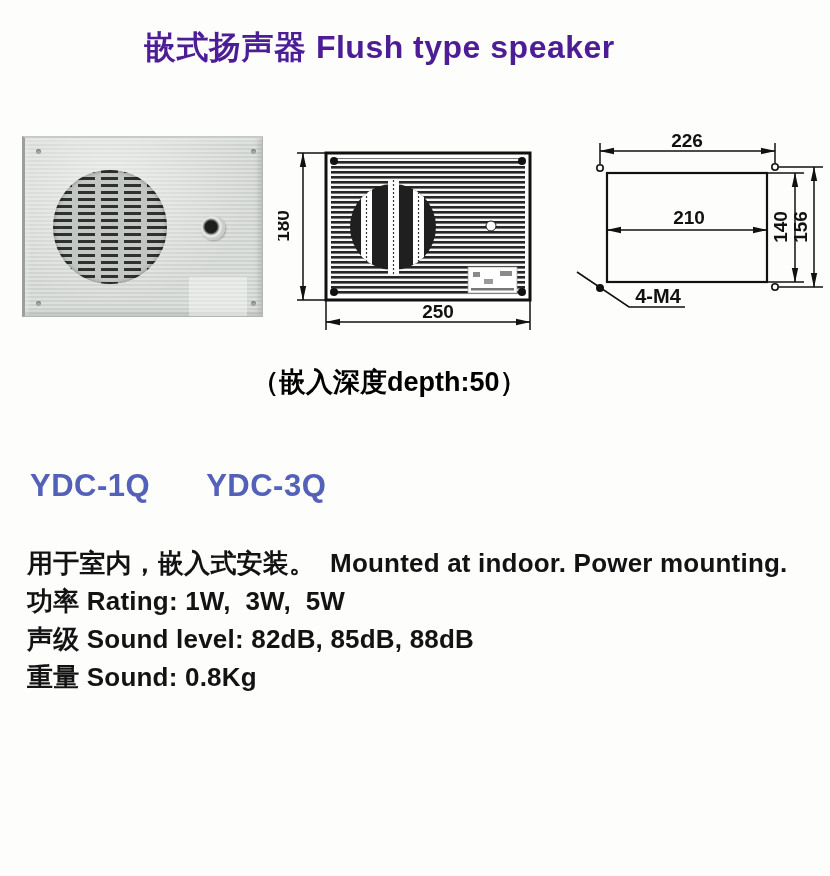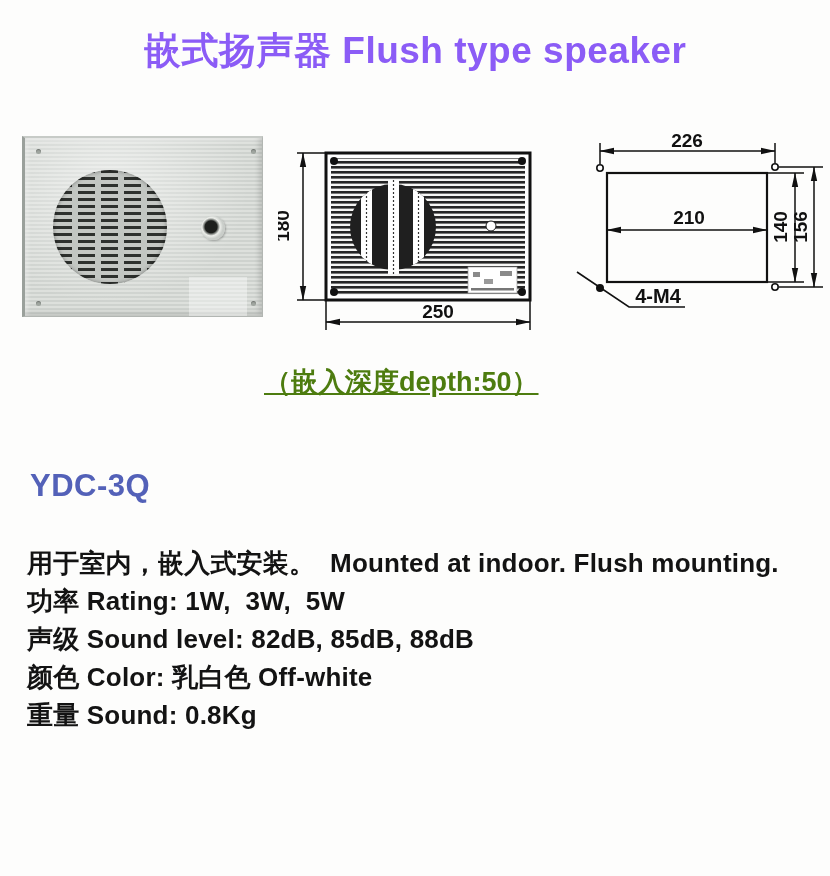--- a/index.html
+++ b/index.html
@@ -2,22 +2,22 @@
 <html><head>
 <meta charset="utf-8">
 <style>
   * { margin:0; padding:0; box-sizing:border-box; }
   html,body { background:#ffffff; }
   .page {
     position:relative; width:830px; height:876px; background:#fdfdfc; overflow:hidden;
     font-family:"Liberation Sans","DejaVu Sans",sans-serif; color:#141414;
   }
   .title {
-    position:absolute; left:144px; top:26px; font-size:37px; font-weight:700;
-    color:#8b5cf6; letter-spacing:0.5px; white-space:pre;
+    position:absolute; left:144px; top:26px; font-size:32px; font-weight:700;
+    color:#4c1d95; letter-spacing:0.5px; white-space:pre;
   }
   
   .photo {
     position:absolute; left:22px; top:136px; width:241px; height:181px;
     background:
       radial-gradient(ellipse at 35% 25%, rgba(255,255,255,0.5), rgba(255,255,255,0) 65%),
       repeating-linear-gradient(180deg,#dde0dc 0 2px,#ced2ce 2px 4px);
     border:1px solid #b2b6b2; border-left:3px solid #9aa09b; border-top:2px solid #c7cbc7;
     box-shadow:inset -2px -2px 6px rgba(0,0,0,0.18), inset 2px 2px 4px rgba(255,255,255,0.6);
   }
@@ -32,21 +32,21 @@
     position:absolute; left:176px; top:78px; width:24px; height:24px; border-radius:50%;
     background:radial-gradient(circle at 42% 45%, #1d1f1d 0 6px, #6b6f6b 7px, #eceeea 9px, #c9cdc9 12px);
     box-shadow:1px 1px 2px rgba(0,0,0,0.25);
   }
   .screw { position:absolute; width:5px; height:5px; border-radius:50%; background:#9fa59f; box-shadow:inset 0 1px 1px rgba(0,0,0,0.3); }
   .label-patch { position:absolute; left:164px; top:139px; width:58px; height:39px; background:rgba(255,255,255,0.40); }
   
   .svgbox { position:absolute; }
   svg text { font-family:"Liberation Sans","DejaVu Sans",sans-serif; font-weight:700; fill:#111; }
   
-  .depth-note { position:absolute; left:264px; top:364px; font-size:27px; font-weight:700; color:#4d7c0f; white-space:pre;text-decoration:underline; }
+  .depth-note { position:absolute; left:252px; top:364px; font-size:27px; font-weight:700; color:#000000; white-space:pre; }
   
   .models { position:absolute; left:30px; top:468px; display:flex; gap:56px; }
   .models .model { font-size:31px; font-weight:700; color:#5361b8; letter-spacing:0.5px; }
   
   .specs { position:absolute; left:27px; top:544px; }
   .spec-line { height:38px; line-height:38px; font-size:26px; font-weight:700; color:#131313; white-space:pre; letter-spacing:0.2px; }
 </style>
 </head>
 <body>
 
@@ -169,24 +169,24 @@
       <g stroke="#111" stroke-width="1.6" fill="none">
         <path d="M5,162 L57,197 L113,197"></path>
       </g>
       <text x="86" y="193" font-size="20" text-anchor="middle">4-M4</text>
     </svg>
   </div>
 
   <div class="depth-note">（嵌入深度depth:50）</div>
 
   <div class="models">
+    <span class="model">YDC-1Q</span>
     <span class="model">YDC-3Q</span>
   </div>
 
   <div class="specs">
-    <div class="spec-line">用于室内，嵌入式安装。  Mounted at indoor. Flush mounting.</div>
+    <div class="spec-line">用于室内，嵌入式安装。  Mounted at indoor. Power mounting.</div>
     <div class="spec-line">功率 Rating: 1W,  3W,  5W</div>
     <div class="spec-line">声级 Sound level: 82dB, 85dB, 88dB</div>
-    <div class="spec-line">颜色 Color: 乳白色 Off-white</div>
     <div class="spec-line">重量 Sound: 0.8Kg</div>
   </div>
 
 </div>
 
 </body></html>

